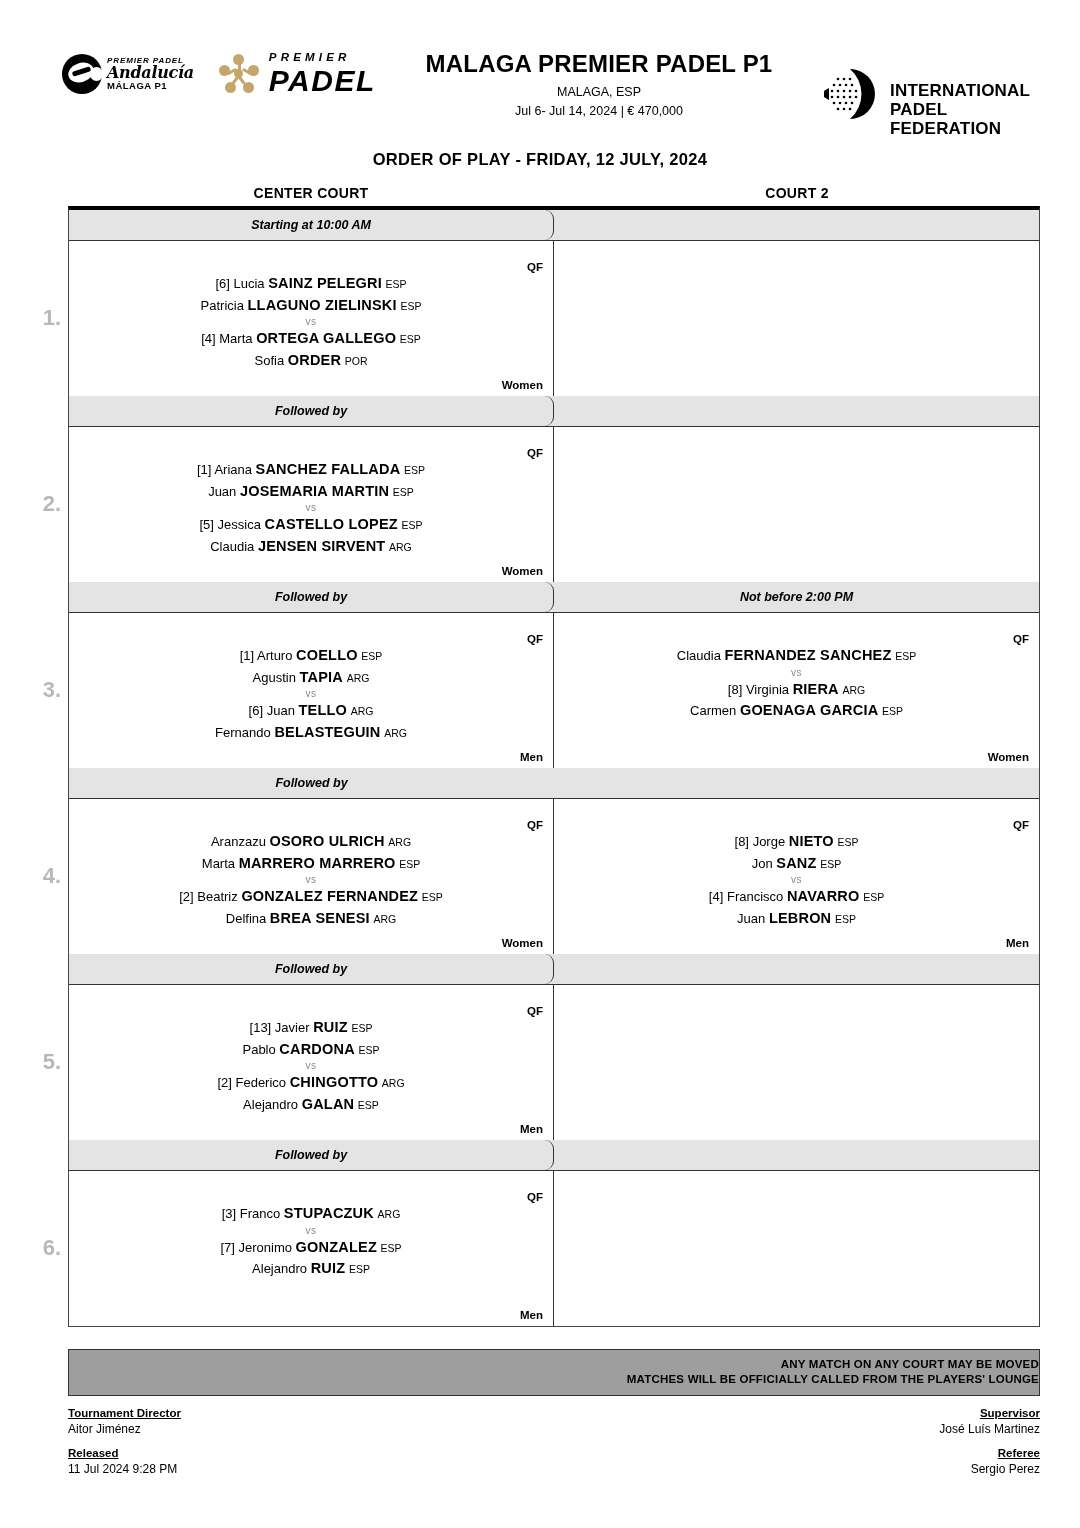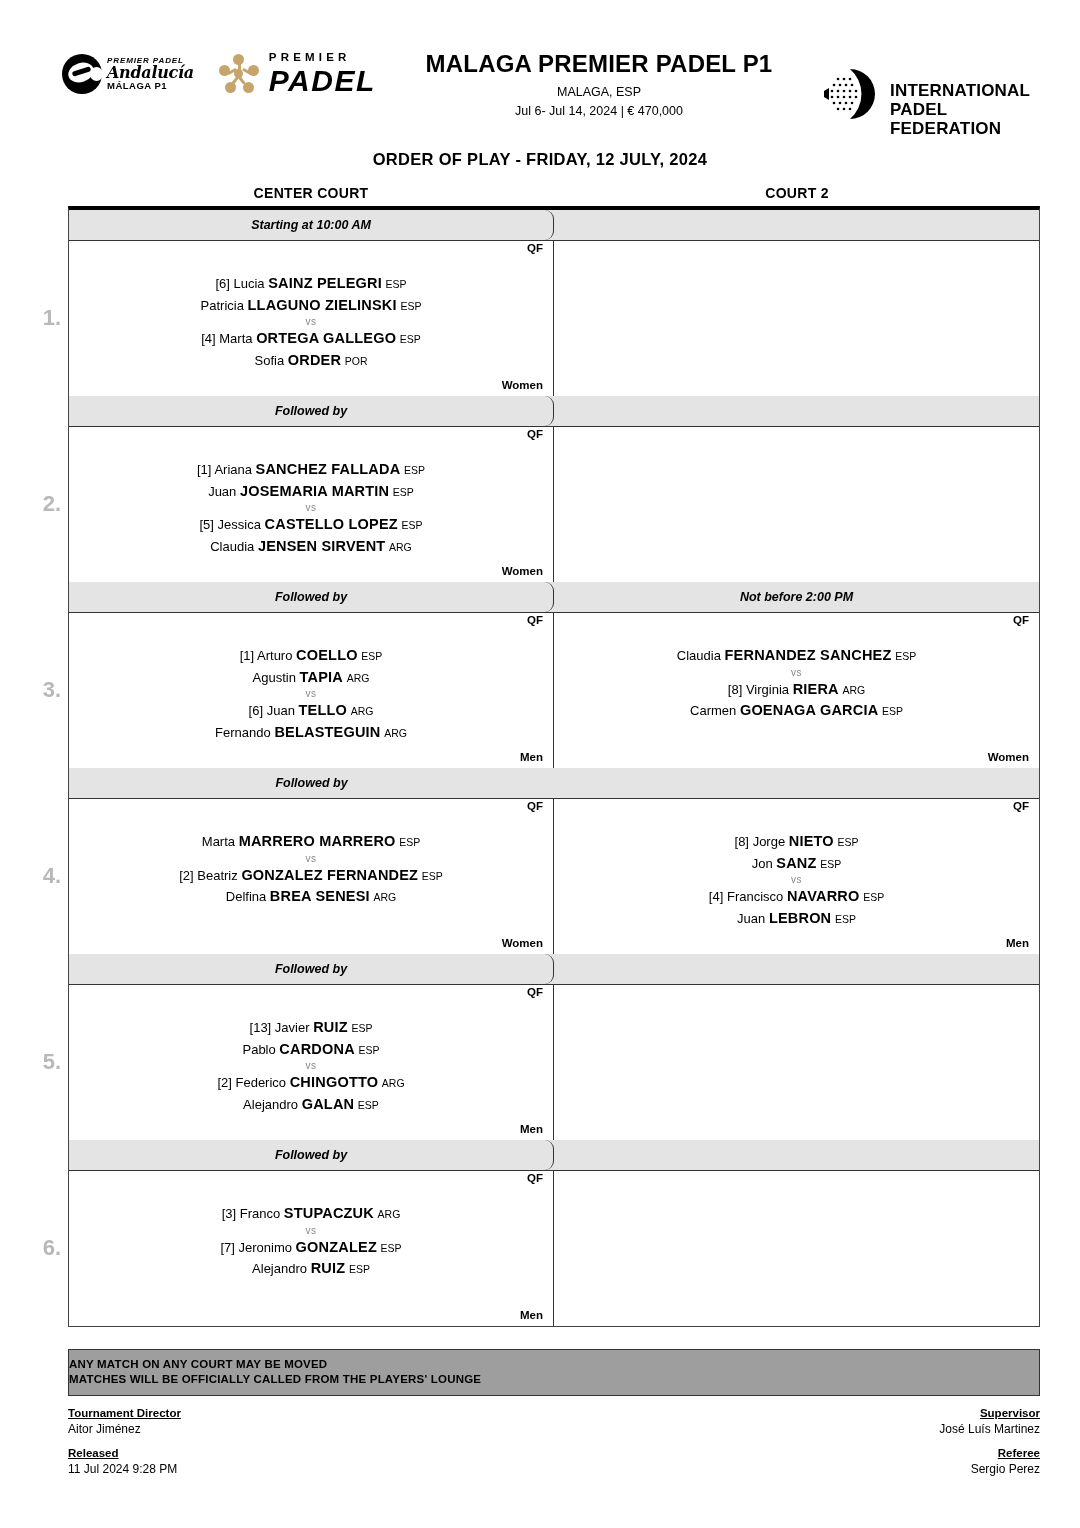--- a/index.html
+++ b/index.html
@@ -92,21 +92,21 @@
   .pp-flower .p5 { width: 11px; height: 11px; left: 1px;    top: 12px; }
   .pp-flower .s  { background: #C6A56C; border-radius: 2px; }
   .pp-flower .s1 { width: 3px; height: 10px; left: 20px; top: 8px; }
   .pp-flower .s2 { width: 10px; height: 3px; left: 24px; top: 17px; transform: rotate(30deg); }
   .pp-flower .s3 { width: 3px; height: 10px; left: 22px; top: 22px; transform: rotate(-38deg); }
   .pp-flower .s4 { width: 3px; height: 10px; left: 16px; top: 22px; transform: rotate(38deg); }
   .pp-flower .s5 { width: 10px; height: 3px; left: 9px;  top: 17px; transform: rotate(-30deg); }
   .pp-text { line-height: 1; }
   .pp-text .t1 {
     font-size: 11.5px; font-weight: bold; letter-spacing: 4.2px;
-    margin-bottom: 2px;
+    font-style: italic; margin-bottom: 2px;
   }
   .pp-text .t2 {
     font-size: 30px; font-weight: bold; letter-spacing: 1.5px;
     font-style: italic;
   }
 
   .title-block {
     flex: 1 1 auto;
     text-align: center;
     padding-top: 2px;
@@ -190,21 +190,21 @@
   .match-row:last-child { border-bottom: none; }
   .match-cell {
     width: 50%;
     position: relative;
     padding: 6px 10px 6px 10px;
     min-height: 155px;
   }
   .match-cell.left { border-right: 1.5px solid #333; }
 
   .round-tag {
-    position: absolute; right: 10px; top: 1px;
+    position: absolute; right: 10px; top: 20px;
     font-size: 11.5px; font-weight: bold;
   }
   .gender-tag {
     position: absolute; right: 10px; bottom: 5px;
     font-size: 11.5px; font-weight: bold;
   }
   .players {
     text-align: center;
     padding-top: 26px;
   }
@@ -231,21 +231,21 @@
     color: #b8b8b8;
     width: 44px;
     text-align: right;
   }
 
   
   .notice {
     margin: 22px 40px 0 68px;
     background: #9e9e9e;
     border: 1.5px solid #333;
-    text-align: left;
+    text-align: right;
     padding: 7px 0 8px 0;
   }
   .notice div {
     font-size: 11.5px; font-weight: bold; line-height: 15px;
     letter-spacing: .2px;
   }
 
   .signatures {
     display: flex;
     justify-content: space-between;
@@ -431,20 +431,21 @@
     </div>
     <div class="row-wrap">
       <div class="row-num" style="top: 94.5px;">4.</div>
       <div class="time-row">
         <div class="time-cell right">Followed by</div>
       </div>
       <div class="match-row">
         <div class="match-cell left">
           <div class="round-tag">QF</div>
           <div class="players">
+            <div class="pline"><span class="first">Aranzazu</span> <span class="last">OSORO ULRICH</span> <span class="nat">ARG</span></div>
             <div class="pline"><span class="first">Marta</span> <span class="last">MARRERO MARRERO</span> <span class="nat">ESP</span></div>
             <div class="vs">vs</div>
             <div class="pline"><span class="seed">[2]</span> <span class="first">Beatriz</span> <span class="last">GONZALEZ FERNANDEZ</span> <span class="nat">ESP</span></div>
             <div class="pline"><span class="first">Delfina</span> <span class="last">BREA SENESI</span> <span class="nat">ARG</span></div>
           </div>
           <div class="gender-tag">Women</div>
         </div>
         <div class="match-cell right">
           <div class="round-tag">QF</div>
           <div class="players">

